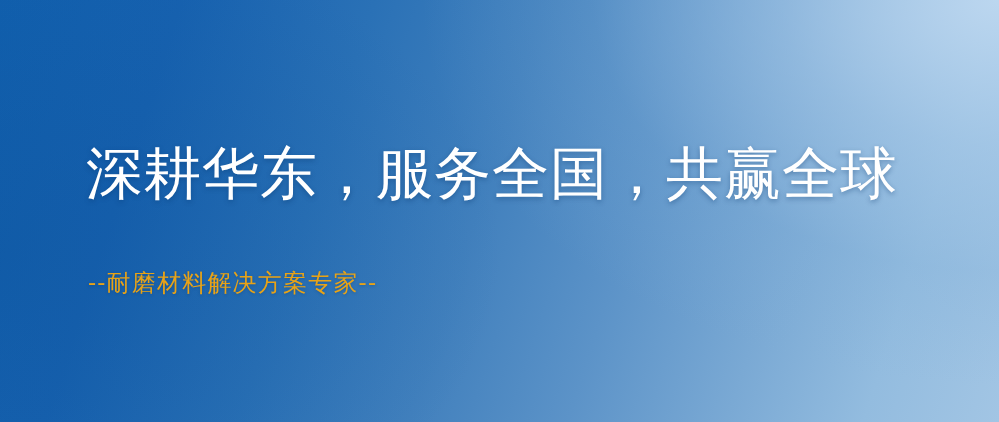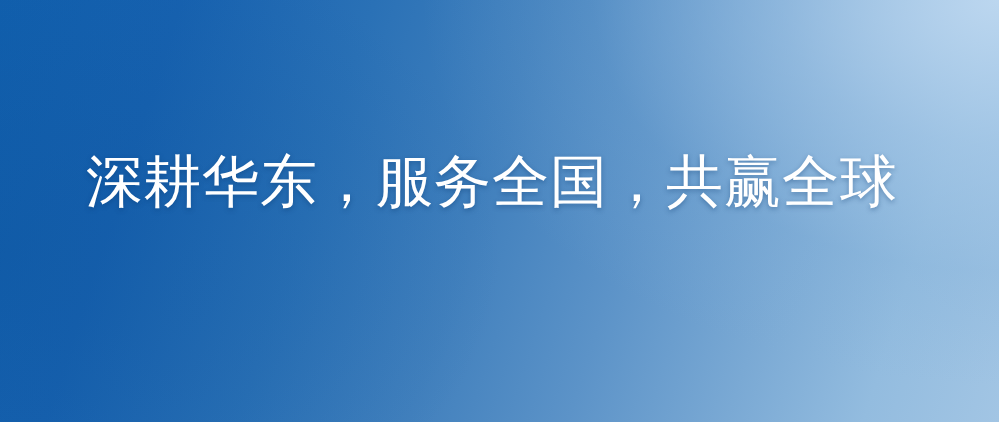--- a/index.html
+++ b/index.html
@@ -41,21 +41,21 @@
                  rgba(10, 78, 150, 0.30) 0%,
                  rgba(10, 78, 150, 0.12) 45%,
                  rgba(0,0,0,0) 72%);
     pointer-events: none;
   }
 
   
   .headline {
     position: absolute;
     left: 86px;
-    top: 148px;
+    top: 140px;
     font-family: "DejaVu Serif", "Liberation Serif", serif;
     font-size: 57px;
     line-height: 1.18;
     letter-spacing: 1px;
     color: #ffffff;
     white-space: nowrap;
     text-shadow: 0 2px 5px rgba(8, 52, 104, 0.38);
   }
 
   
@@ -95,15 +95,16 @@
 </style>
 </head>
 <body>
 
 <div class="banner">
 
   <div class="bg-shade"></div>
 
   <div class="headline">深耕华东，服务全国，共赢全球</div>
 
+  <div class="subtitle">--耐磨材料解决方案专家--</div>
 
 
 </div>
 
 </body></html>

